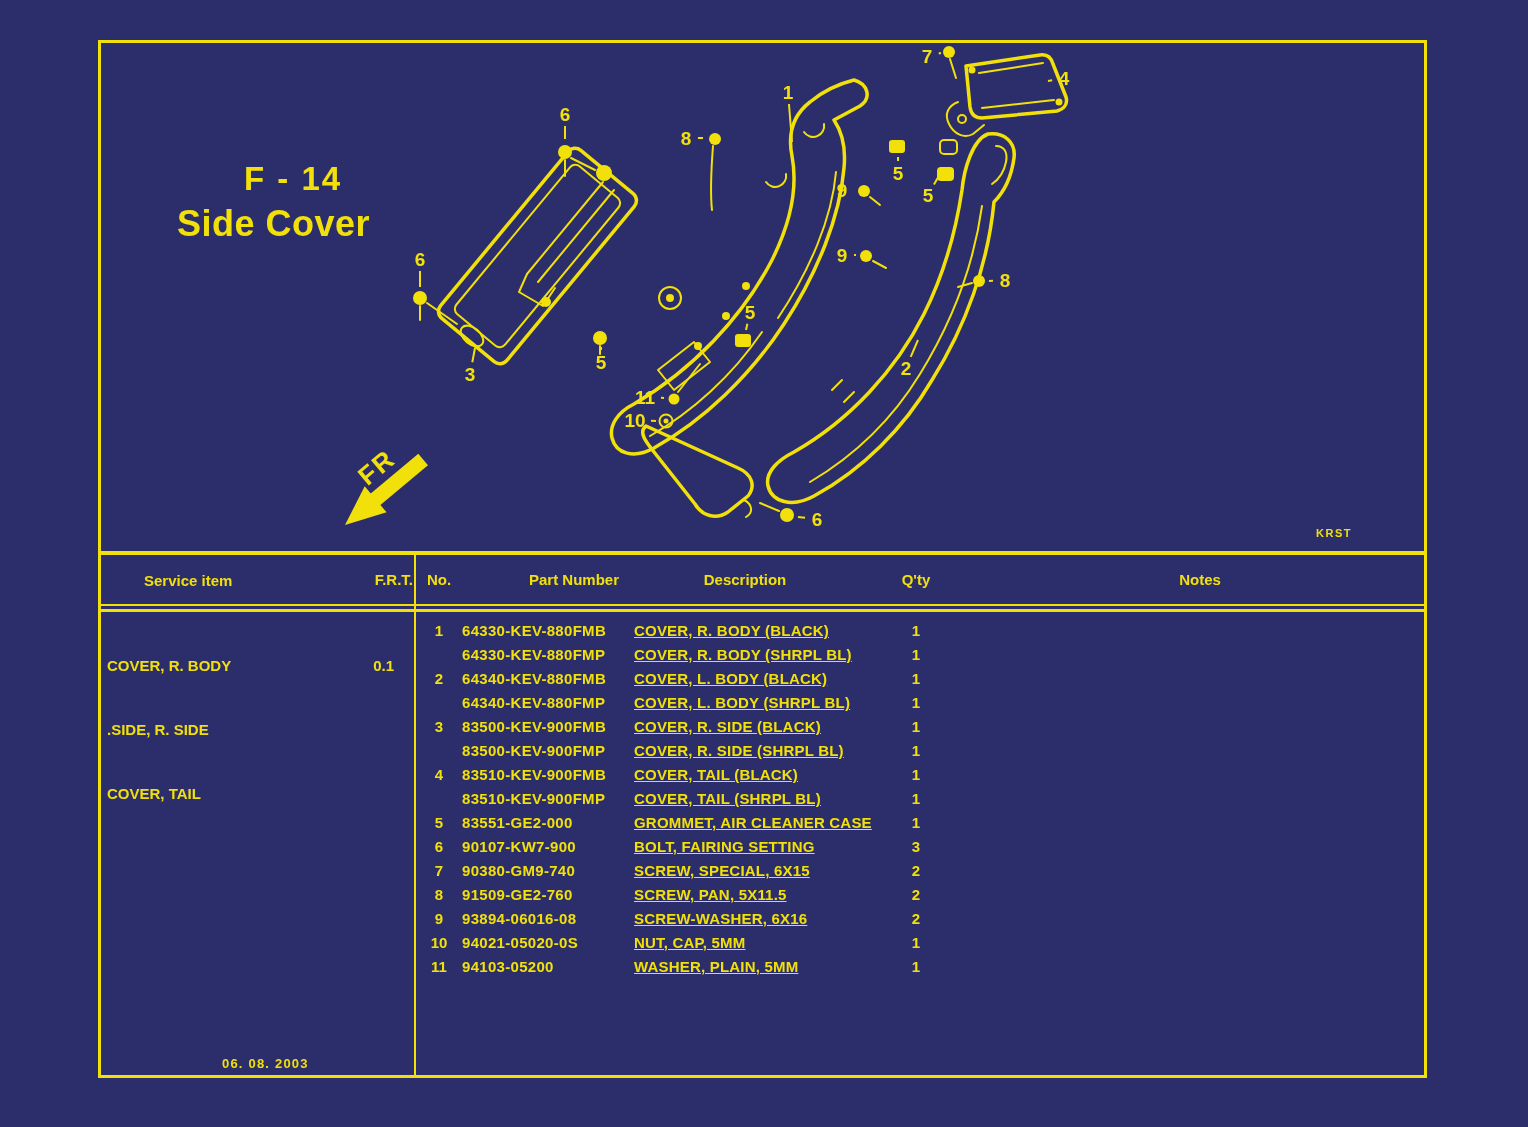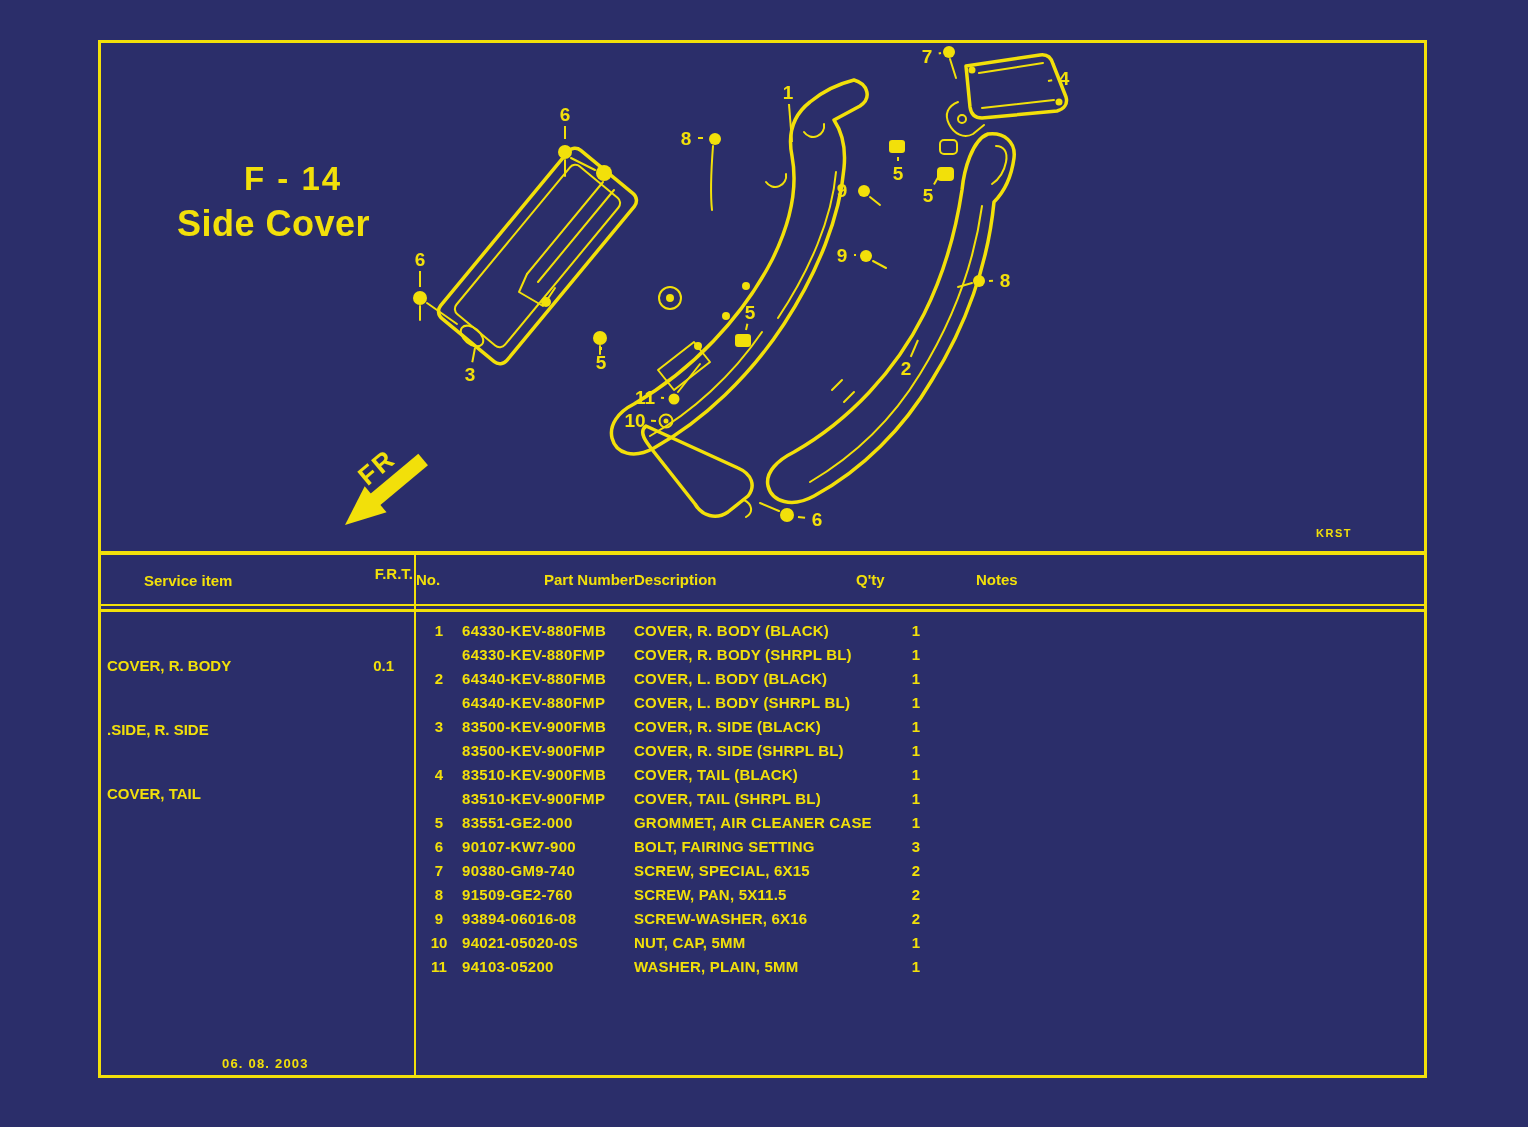--- a/index.html
+++ b/index.html
@@ -24,39 +24,39 @@
   .hline-thick{left:98px;top:608.5px;width:1329px;height:3px;}
   .vline-div{left:413.5px;top:551px;width:2.5px;height:527px;}
 
   .t-code{left:244px;top:160px;font-size:33px;letter-spacing:2px;}
   .t-name{left:177px;top:203px;font-size:36px;letter-spacing:.5px;}
   .watermark{left:1316px;top:527px;font-size:11px;letter-spacing:1.5px;}
   .date{left:222px;top:1056px;font-size:13px;letter-spacing:1.2px;}
 
   .svc-head{left:98px;top:553px;width:323px;height:53px;font-size:15px;}
   .svc-head .h-item{position:absolute;left:46px;top:19px;}
-  .svc-head .h-frt{position:absolute;right:8px;top:12px;}
+  .svc-head .h-frt{position:absolute;right:8px;top:18px;}
   .parts-head{
     left:416px;top:553px;width:1008px;height:53px;
     display:grid;grid-template-columns:46px 172px 222px 120px 1fr;
     align-items:center;font-size:15px;
   }
-  .parts-head span{text-align:left;}
-  .parts-head .h-pn{text-align:right;padding-left:52px;}
+  .parts-head span{text-align:center;}
+  .parts-head .h-pn{text-align:center;padding-left:52px;}
 
   #svc-rows{left:98px;top:614px;width:316px;font-size:15px;}
   .svc-row{display:grid;grid-template-columns:1fr 86px;height:24px;line-height:24px;margin-top:40px;}
   .si{padding-left:9px;white-space:nowrap;}
   .sf{text-align:right;padding-right:20px;}
 
   #part-rows{left:416px;top:619px;width:1008px;font-size:15px;}
   .p-row{display:grid;grid-template-columns:46px 172px 222px 120px 1fr;height:24px;line-height:24px;}
   .c-no{text-align:center;}
   .c-pn{letter-spacing:.3px;white-space:nowrap;}
-  .c-ds{letter-spacing:.2px;white-space:nowrap;}
+  .c-ds{letter-spacing:.2px;white-space:nowrap;text-decoration:underline;}
   .c-qt{text-align:center;}
   .c-nt{text-align:center;}
 
   svg.diagram{left:98px;top:40px;width:1329px;height:513px;}
   .art{stroke:var(--ink);fill:none;stroke-width:3.5;stroke-linecap:round;stroke-linejoin:round;}
   .art-thin{stroke:var(--ink);fill:none;stroke-width:2;stroke-linecap:round;stroke-linejoin:round;}
   .fill{fill:var(--ink);stroke:none;}
   #callouts line{stroke:var(--ink);stroke-width:2;}
   #callouts text{
     fill:var(--ink);font-family:"Liberation Sans",sans-serif;

